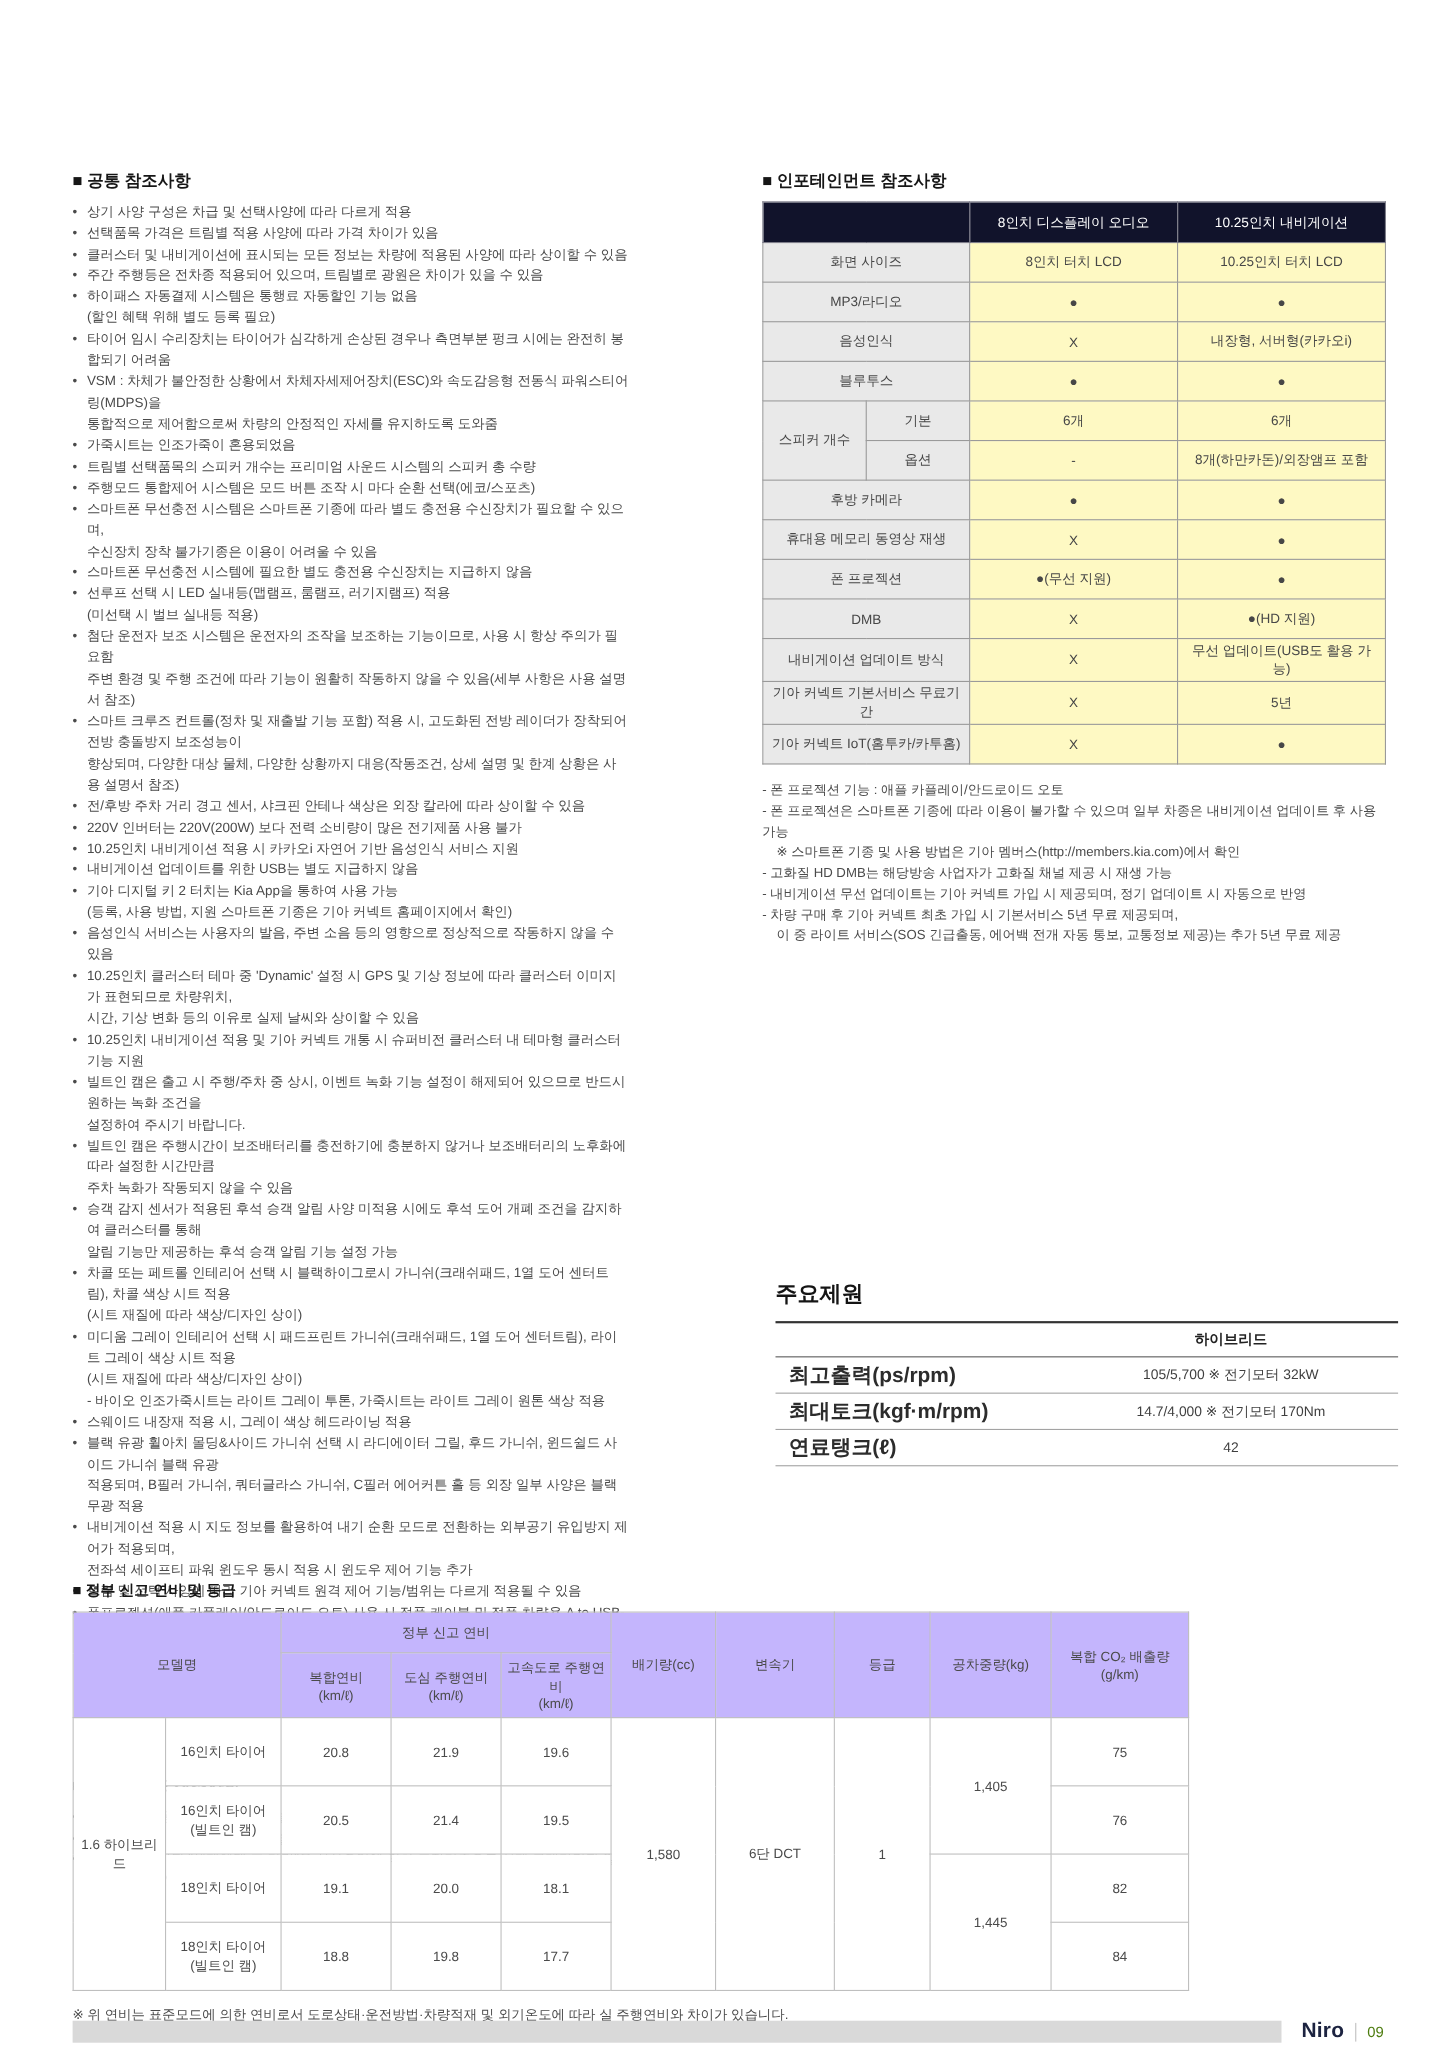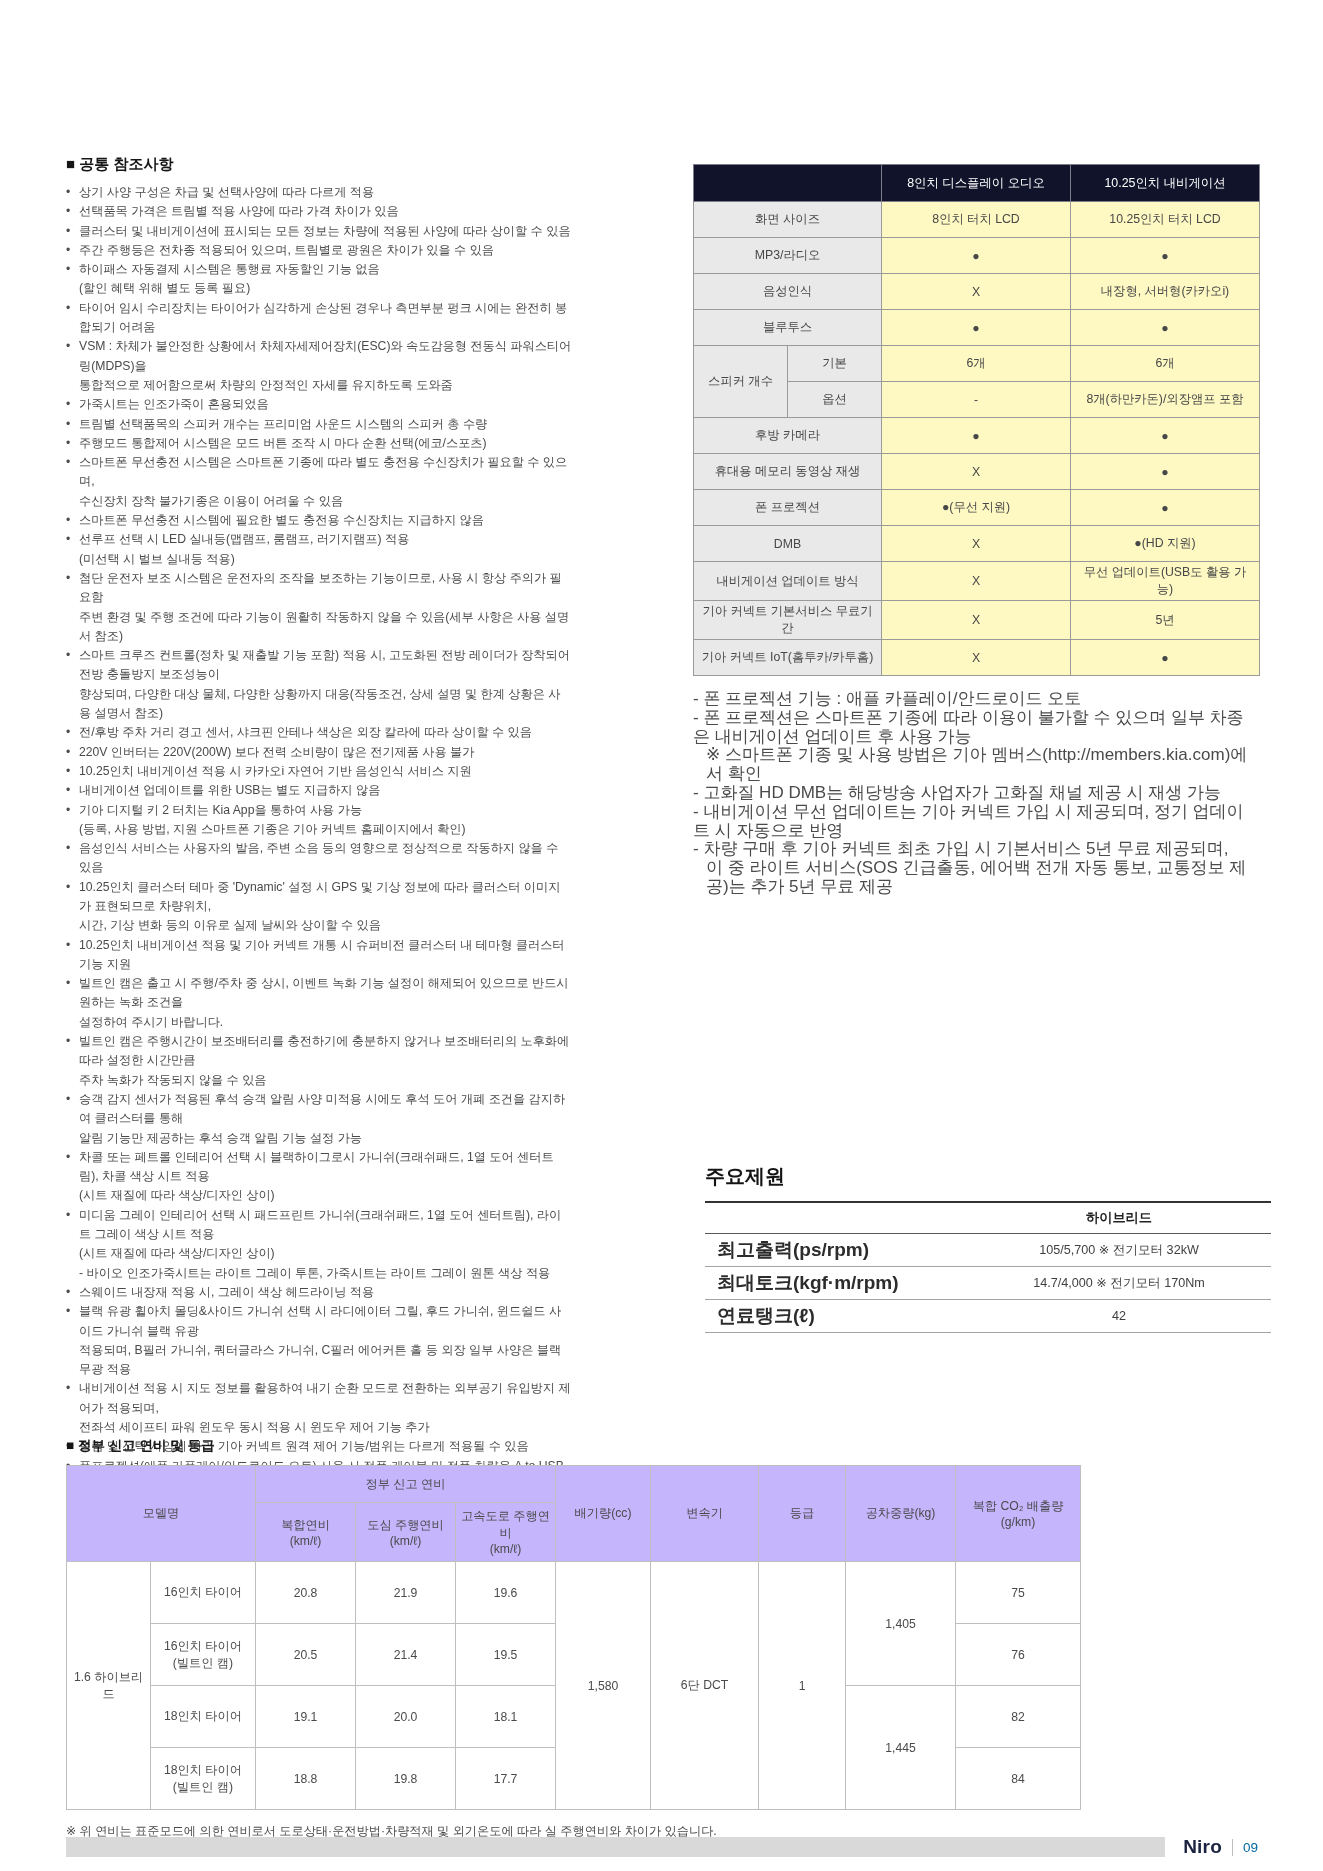--- a/index.html
+++ b/index.html
@@ -20,21 +20,21 @@
   
   .col-right { position:absolute; left:693px; top:155px; width:566px; }
   #info-table { width:566px; border-collapse:collapse; table-layout:fixed; margin-top:9px;
                 border:1px solid #8d8d8d; }
   #info-table th { background:#11132b; color:#fff; font-weight:400; font-size:12.4px;
                    height:34px; border:1px solid #7e7e8a; }
   #info-table td { height:31px; font-size:12.3px; color:#474747; text-align:center;
                    vertical-align:middle; padding:2px 5px; border:1px solid #9a9a9a;
                    border-top:1px solid #6f6f6f; background:#fef9c3; }
   #info-table td.lab { background:#e9e9e9; }
-  #info-notes { margin-top:14px; font-size:17px; line-height:18.8px; color:#4a4a4a; }
+  #info-notes { margin-top:14px; font-size:12px; line-height:18.8px; color:#4a4a4a; }
   .note-line.indent { padding-left:13px; }
 
   
   .specs { position:absolute; left:12px; top:1008px; width:566px; }
   .specs h2 { font-size:20px; font-weight:700; color:#141414; margin:0 0 11px 0; }
   .spec-table { border-top:2px solid #333; }
   .spec-row { display:flex; align-items:center; height:32px; border-bottom:1px solid #a3a3a3; }
   .spec-row.head { height:30px; border-bottom:1px solid #5a5a5a; }
   .spec-row .lab { width:250px; padding-left:12px; font-size:19px; font-weight:700; color:#2c2c2c; }
   .spec-row .val { flex:1; text-align:center; font-size:12.6px; color:#3f3f3f; }
@@ -50,21 +50,21 @@
   #fuel-table thead tr.r1 th { height:32px; }
   #fuel-table thead tr.r2 th { height:54px; }
   #fuel-table tbody td { height:57px; }
   .footnote { margin-top:13px; font-size:12.2px; color:#4a4a4a; }
 
   
   .footer { position:absolute; left:66px; top:1836px; width:1192px; display:flex; align-items:center; }
   .footer .bar { flex:1; height:20px; background:#d9d9d9; }
   .footer .brand { margin-left:18px; font-size:19px; font-weight:700; color:#1c2340; letter-spacing:.2px; }
   .footer .sep { width:1px; height:17px; background:#c0c0c0; margin:0 10px; }
-  .footer .pageno { font-size:13.5px; color:#0369a1; }
+  .footer .pageno { font-size:13.5px; color:#4d7c0f; }
 </style>
 </head>
 <body>
 
 <div class="page">
 
   <div class="col-left">
     <h3 class="sec-title">■ 공통 참조사항</h3>
     <div id="common-bullets">
         <div class="b">
@@ -229,20 +229,21 @@
           <span class="txt">선택품목의 가격은 세제혜택(개별소비세 및 교육세 감면) 적용 전 가격임</span>
         </div>
         <div class="b">
           <span class="dot">•</span>
           <span class="txt">가격표에 표시된 "세제혜택 후 가격"은 사사오입에 의한 조정기준으로 실제 구매가격과 일부 상이할 수 있음</span>
         </div>
       </div>
   </div>
 
   <div class="col-right">
+    <h3 class="sec-title">■ 인포테인먼트 참조사항</h3>
     <table id="info-table">
         <colgroup>
           <col style="width: 94px;">
           <col style="width: 94px;">
           <col style="width: 189px;">
           <col style="width: 189px;">
         </colgroup>
         <thead>
           <tr>
             <th colspan="2"></th>

